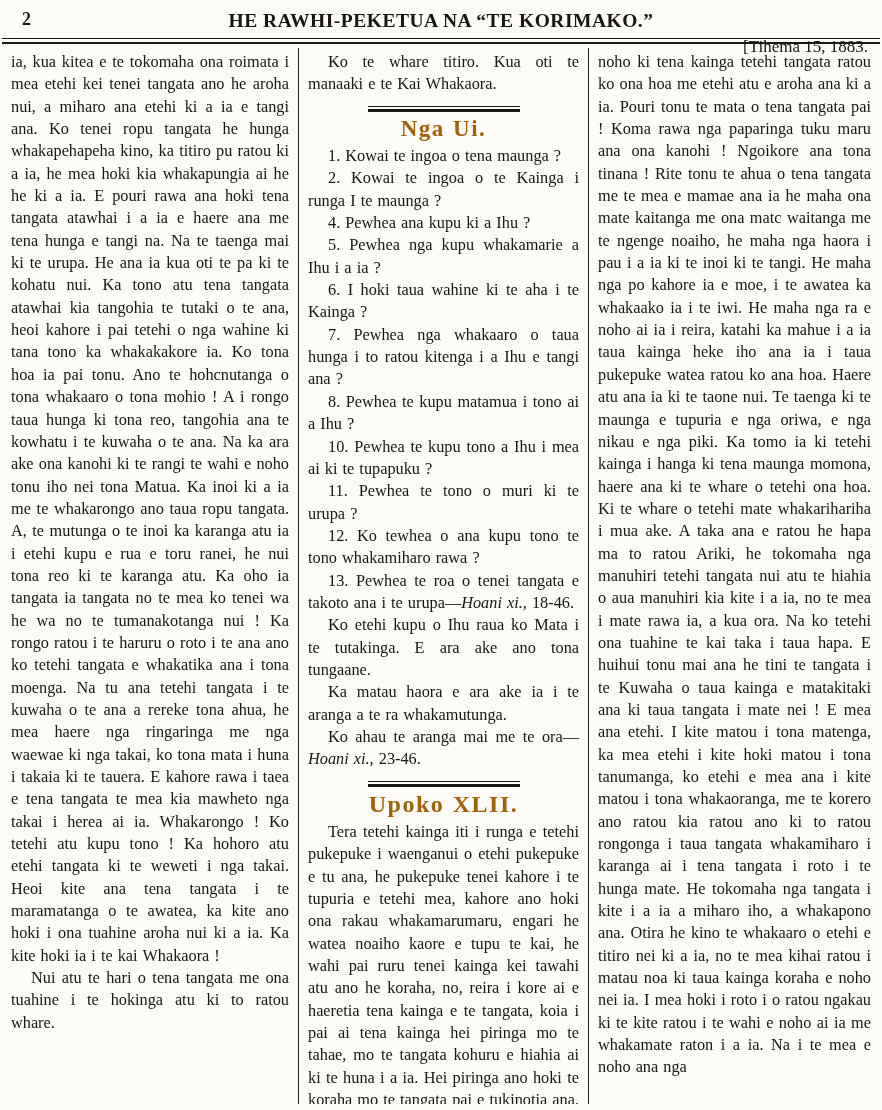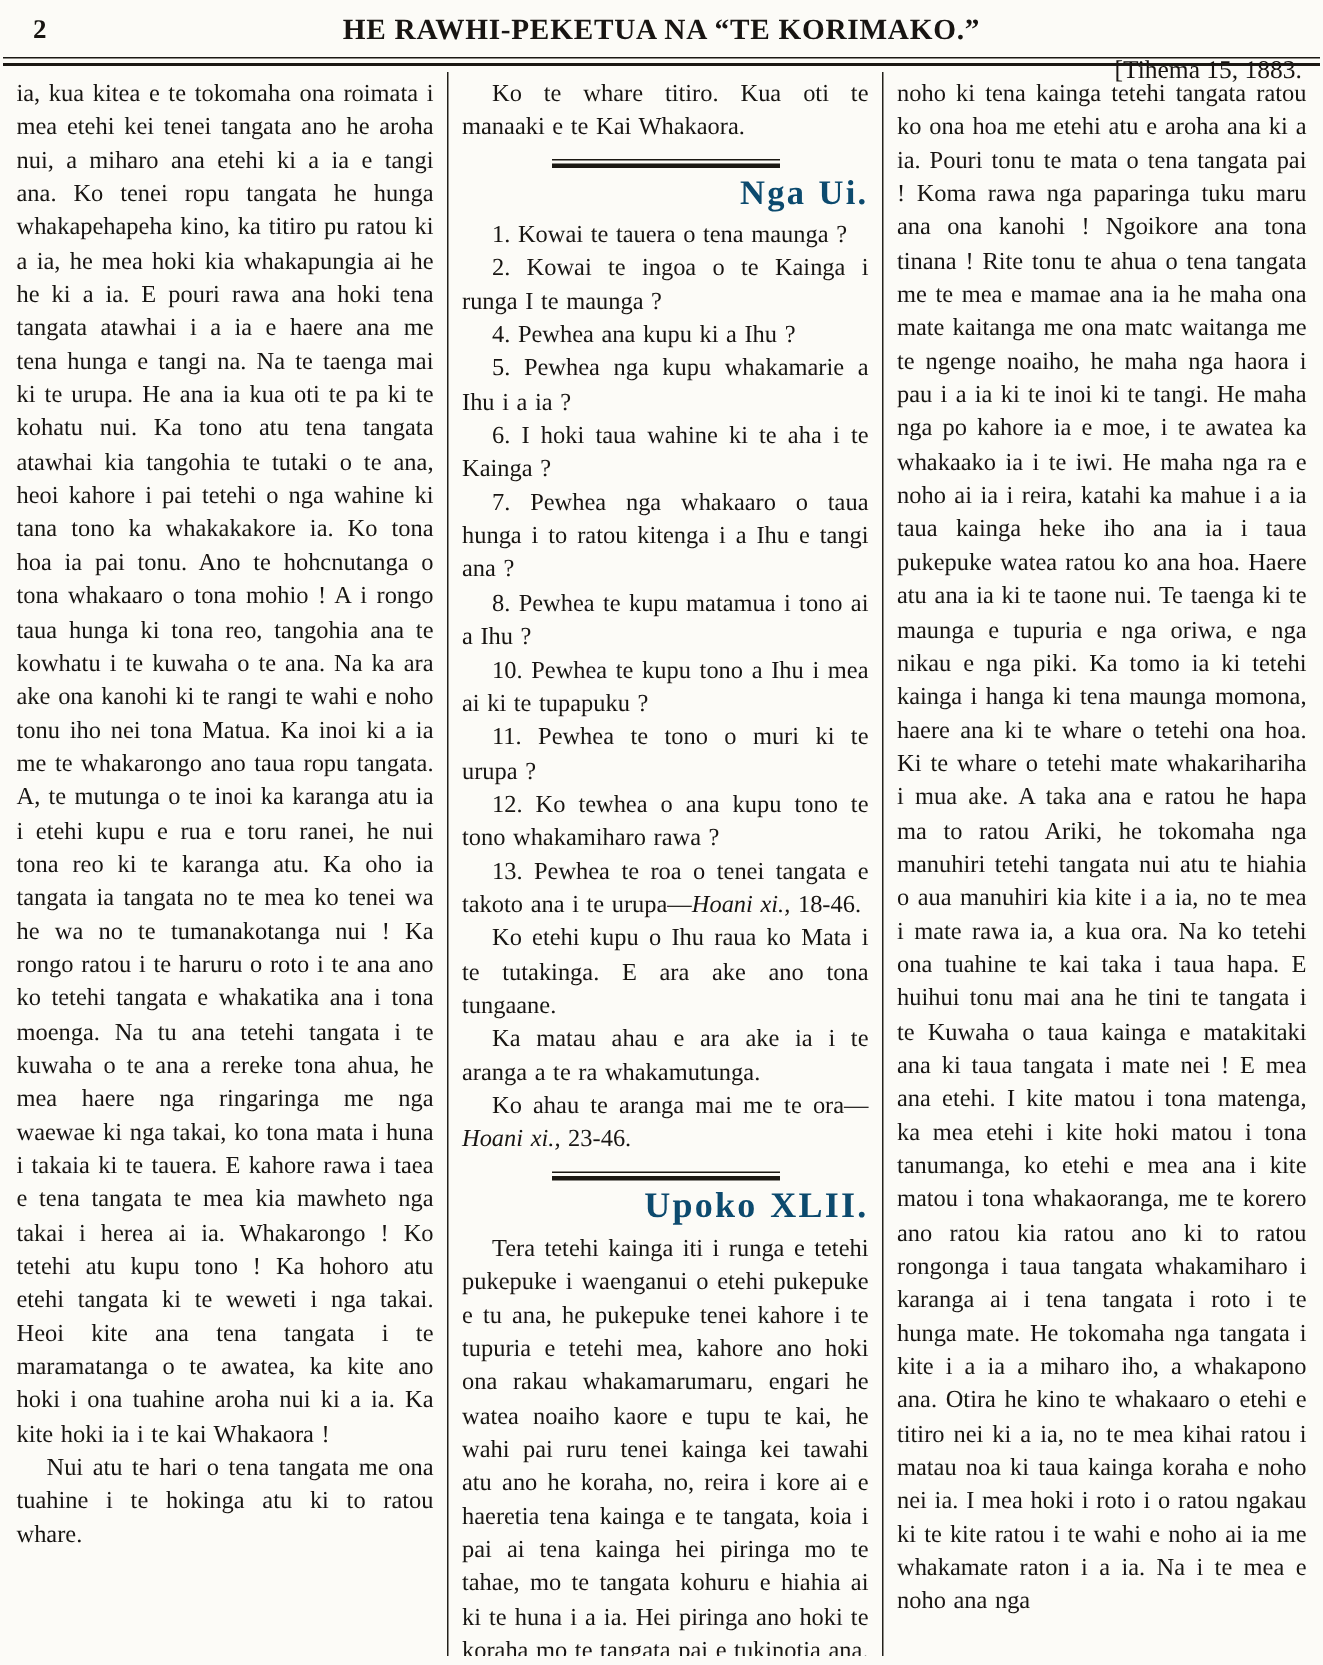--- a/index.html
+++ b/index.html
@@ -61,23 +61,23 @@
   p.q { text-indent:20px; }
 
   .sec-rule {
     width:152px;
     margin:10px auto 6px auto;
     height:6px;
     border-top:1.5px solid #1b1813;
     border-bottom:3px solid #1b1813;
   }
   h2.sec-head {
-    text-align:right;
+    text-align:center;
     font-weight:bold;
-    color:#0c4a6e;
+    color:#a16207;
   }
   h2.ngaui { font-size:23px; letter-spacing:1.5px; margin:2px 0 5px 0; }
   h2.upoko { font-size:24px; letter-spacing:1.5px; margin:1px 0 6px 0; }
   .ref { font-style:italic; }
 </style>
 </head>
 <body>
 
 <div class="page">
 
@@ -94,34 +94,34 @@
       <p>ia, kua kitea e te tokomaha ona roimata i mea etehi kei tenei tangata ano he aroha nui, a miharo ana etehi ki a ia e tangi ana.  Ko tenei ropu tangata he hunga whakapehapeha kino, ka titiro pu ratou ki a ia, he mea hoki kia whakapungia ai he he ki a ia.  E pouri rawa ana hoki tena tangata atawhai i a ia e haere ana me tena hunga e tangi na.  Na te taenga mai ki te urupa.  He ana ia kua oti te pa ki te kohatu nui.  Ka tono atu tena tangata atawhai kia tangohia te tutaki o te ana, heoi kahore i pai tetehi o nga wahine ki tana tono ka whakakakore ia.  Ko tona hoa ia pai tonu.  Ano te hohcnutanga o tona whakaaro o tona mohio !  A i rongo taua hunga ki tona reo, tangohia ana te kowhatu i te kuwaha o te ana.  Na ka ara ake ona kanohi ki te rangi te wahi e noho tonu iho nei tona Matua.  Ka inoi ki a ia me te whakarongo ano taua ropu tangata.  A, te mutunga o te inoi ka karanga atu ia i etehi kupu e rua e toru ranei, he nui tona reo ki te karanga atu.  Ka oho ia tangata ia tangata no te mea ko tenei wa he wa no te tumanakotanga nui !  Ka rongo ratou i te haruru o roto i te ana ano ko tetehi tangata e whakatika ana i tona moenga.  Na tu ana tetehi tangata i te kuwaha o te ana a rereke tona ahua, he mea haere nga ringaringa me nga waewae ki nga takai, ko tona mata i huna i takaia ki te tauera.  E kahore rawa i taea e tena tangata te mea kia mawheto nga takai i herea ai ia.  Whakarongo !  Ko tetehi atu kupu tono !  Ka hohoro atu etehi tangata ki te weweti i nga takai.  Heoi kite ana tena tangata i te maramatanga o te awatea, ka kite ano hoki i ona tuahine aroha nui ki a ia.  Ka kite hoki ia i te kai Whakaora !</p>
       <p class="indent">Nui atu te hari o tena tangata me ona tuahine i te hokinga atu ki to ratou whare.</p>
     </div>
 
     <div class="col col-2">
       <p class="indent">Ko te whare titiro.  Kua oti te manaaki e te Kai Whakaora.</p>
 
       <div class="sec-rule"></div>
       <h2 class="sec-head ngaui">Nga Ui.</h2>
 
-      <p class="q"><span>1.</span> <span>Kowai te tauera o tena maunga ?</span></p>
+      <p class="q"><span>1.</span> <span>Kowai te ingoa o tena maunga ?</span></p>
       <p class="q"><span>2.</span> <span>Kowai te ingoa o te Kainga i runga I te maunga ?</span></p>
       <p class="q"><span>4.</span> <span>Pewhea ana kupu ki a Ihu ?</span></p>
       <p class="q"><span>5.</span> <span>Pewhea nga kupu whakamarie a Ihu i a ia ?</span></p>
       <p class="q"><span>6.</span> <span>I hoki taua wahine ki te aha i te Kainga ?</span></p>
       <p class="q"><span>7.</span> <span>Pewhea nga whakaaro o taua hunga i to ratou kitenga i a Ihu e tangi ana ?</span></p>
       <p class="q"><span>8.</span> <span>Pewhea te kupu matamua i tono ai a Ihu ?</span></p>
       <p class="q"><span>10.</span> <span>Pewhea te kupu tono a Ihu i mea ai ki te tupapuku ?</span></p>
       <p class="q"><span>11.</span> <span>Pewhea te tono o muri ki te urupa ?</span></p>
       <p class="q"><span>12.</span> <span>Ko tewhea o ana kupu tono te tono whakamiharo rawa ?</span></p>
       <p class="q"><span>13.</span> <span>Pewhea te roa o tenei tangata e takoto ana i te urupa—</span><span class="ref">Hoani xi.,</span><span> 18-46.</span></p>
 
       <p class="indent">Ko etehi kupu o Ihu raua ko Mata i te tutakinga.  E ara ake ano tona tungaane.</p>
-      <p class="indent">Ka matau ahau e ara ake ia i te aranga a te ra whakamutunga.</p>
+      <p class="indent">Ka matau haora e ara ake ia i te aranga a te ra whakamutunga.</p>
       <p class="indent"><span>Ko ahau te aranga mai me te ora—</span><span class="ref">Hoani xi.,</span><span> 23-46.</span></p>
 
       <div class="sec-rule"></div>
       <h2 class="sec-head upoko">Upoko XLII.</h2>
 
       <p class="indent">Tera tetehi kainga iti i runga e tetehi pukepuke i waenganui o etehi pukepuke e tu ana, he pukepuke tenei kahore i te tupuria e tetehi mea, kahore ano hoki ona rakau whakamarumaru, engari he watea noaiho kaore e tupu te kai, he wahi pai ruru tenei kainga kei tawahi atu ano he koraha, no, reira i kore ai e haeretia tena kainga e te tangata, koia i pai ai tena kainga hei piringa mo te tahae, mo te tangata kohuru e hiahia ai ki te huna i a ia.  Hei piringa ano hoki te koraha mo te tangata pai e tukinotia ana.  Ka</p>
     </div>
 
     <div class="col col-3">
       <p>noho ki tena kainga tetehi tangata ratou ko ona hoa me etehi atu e aroha ana ki a ia.  Pouri tonu te mata o tena tangata pai !  Koma rawa nga paparinga tuku maru ana ona kanohi !  Ngoikore ana tona tinana !  Rite tonu te ahua o tena tangata me te mea e mamae ana ia he maha ona mate kaitanga me ona matc waitanga me te ngenge noaiho, he maha nga haora i pau i a ia ki te inoi ki te tangi.  He maha nga po kahore ia e moe, i te awatea ka whakaako ia i te iwi.  He maha nga ra e noho ai ia i reira, katahi ka mahue i a ia taua kainga heke iho ana ia i taua pukepuke watea ratou ko ana hoa.  Haere atu ana ia ki te taone nui.  Te taenga ki te maunga e tupuria e nga oriwa, e nga nikau e nga piki.  Ka tomo ia ki tetehi kainga i hanga ki tena maunga momona, haere ana ki te whare o tetehi ona hoa.  Ki te whare o tetehi mate whakarihariha i mua ake.  A taka ana e ratou he hapa ma to ratou Ariki, he tokomaha nga manuhiri tetehi tangata nui atu te hiahia o aua manuhiri kia kite i a ia, no te mea i mate rawa ia, a kua ora.  Na ko tetehi ona tuahine te kai taka i taua hapa.  E huihui tonu mai ana he tini te tangata i te Kuwaha o taua kainga e matakitaki ana ki taua tangata i mate nei !  E mea ana etehi.  I kite matou i tona matenga, ka mea etehi i kite hoki matou i tona tanumanga, ko etehi e mea ana i kite matou i tona whakaoranga, me te korero ano ratou kia ratou ano ki to ratou rongonga i taua tangata whakamiharo i karanga ai i tena tangata i roto i te hunga mate. He tokomaha nga tangata i kite i a ia a miharo iho, a whakapono ana.  Otira he kino te whakaaro o etehi e titiro nei ki a ia, no te mea kihai ratou i matau noa ki taua kainga koraha e noho nei ia. I mea hoki i roto i o ratou ngakau ki te kite ratou i te wahi e noho ai ia me whakamate raton i a ia.  Na i te mea e noho ana nga</p>

